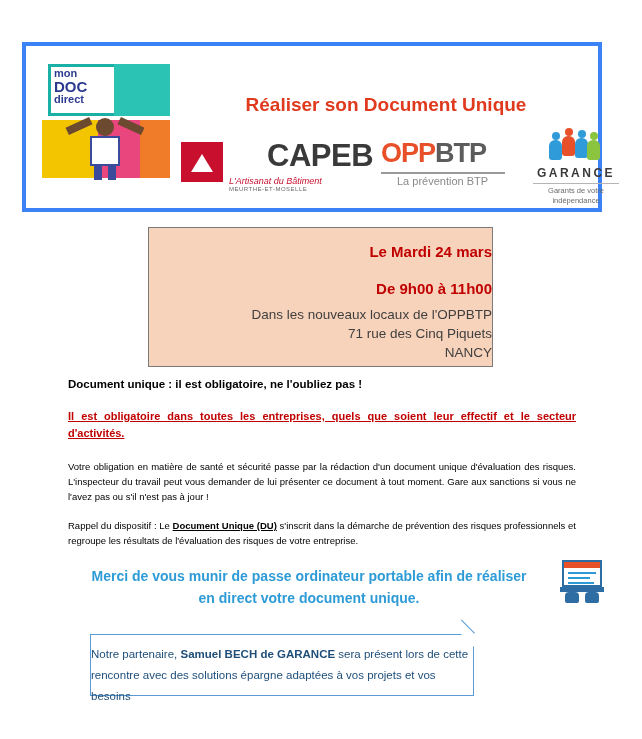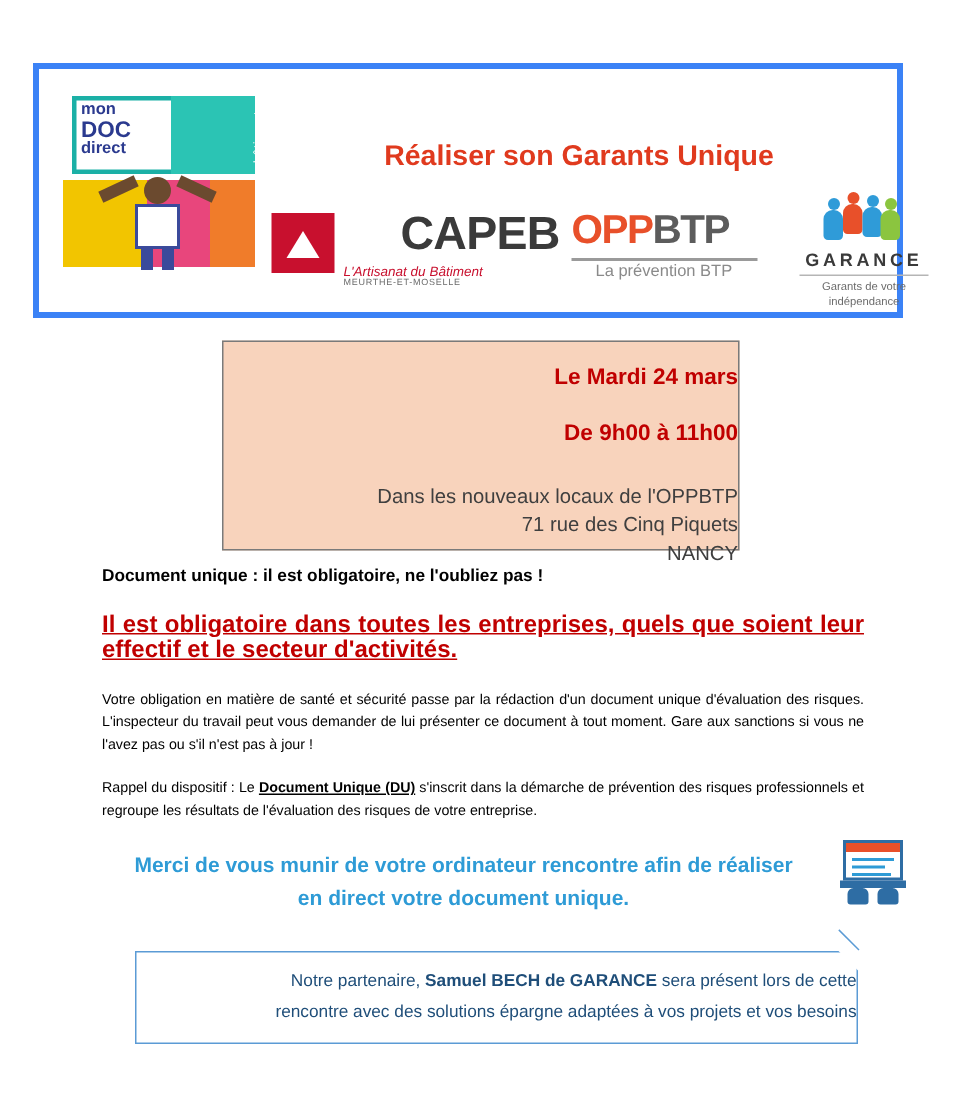--- a/index.html
+++ b/index.html
@@ -269,41 +269,41 @@
     font-weight: bold;
     color: #C00000;
   }
   .datebox .d2 {
     margin-top: 20px;
     font-size: 15px;
     font-weight: bold;
     color: #C00000;
   }
   .datebox .d3 {
-    margin-top: 24px;
+    margin-top: 8px;
     font-size: 13.5px;
     color: #3F3F3F;
     line-height: 19px;
   }
 
   
   .body-wrap {
     position: absolute;
     left: 68px;
     top: 378px;
     width: 508px;
   }
   .lead {
     font-size: 11.5px;
     font-weight: bold;
     color: #000000;
     margin: 0 0 18px 0;
   }
   .obligatoire {
-    font-size: 16px;
+    font-size: 11px;
     font-weight: bold;
     color: #C00000;
     text-decoration: underline;
     text-align: justify;
     line-height: 17px;
     margin: 0 0 17px 0;
   }
   .para {
     font-size: 9.5px;
     color: #000000;
@@ -373,29 +373,29 @@
     border-radius: 4px 4px 2px 2px;
   }
   .lt-hand-l { left: 5px; }
   .lt-hand-r { left: 25px; }
 
   
   .partner {
     position: absolute;
     left: 90px;
     top: 634px;
-    width: 482px;
+    width: 384px;
     height: 62px;
     border: 1px solid #5B9BD5;
     box-sizing: border-box;
     background: #ffffff;
     color: #1F4E79;
     font-size: 11.5px;
     line-height: 21px;
-    text-align: right;
+    text-align: left;
     padding-top: 9px;
   }
   .partner .hl { font-weight: bold; }
   .partner-corner {
     position: absolute;
     right: -1px;
     top: -1px;
     width: 0; height: 0;
     border-left: 13px solid transparent;
     border-top: 13px solid #ffffff;
@@ -430,21 +430,21 @@
       <span>direct</span>
     </div>
     <div class="person-arm-l"></div>
     <div class="person-arm-r"></div>
     <div class="person-head"></div>
     <div class="person-body"></div>
     <div class="person-leg-l"></div>
     <div class="person-leg-r"></div>
   </div>
 
-  <div class="banner-title">Réaliser son Garants Unique</div>
+  <div class="banner-title">Réaliser son Document Unique</div>
 
   <div class="logo-capeb">
     <div class="capeb-mark"></div>
     <div class="capeb-word">CAPEB</div>
     <div class="capeb-sub">L'Artisanat du Bâtiment</div>
     <div class="capeb-sub2">MEURTHE-ET-MOSELLE</div>
   </div>
 
   <div class="logo-opp">
     <div class="opp-word">
@@ -479,21 +479,21 @@
 </div>
 
 <div class="body-wrap">
   <p class="lead">Document unique : il est obligatoire, ne l'oubliez pas !</p>
   <p class="obligatoire">Il est obligatoire dans toutes les entreprises, quels que soient leur effectif et le secteur d'activités.</p>
   <p class="para">Votre obligation en matière de santé et sécurité passe par la rédaction d'un document unique d'évaluation des risques. L'inspecteur du travail peut vous demander de lui présenter ce document à tout moment. Gare aux sanctions si vous ne l'avez pas ou s'il n'est pas à jour !</p>
   <p class="para"><span>Rappel du dispositif : Le </span><span class="du-link">Document Unique (DU)</span><span> s'inscrit dans la démarche de prévention des risques professionnels et regroupe les résultats de l'évaluation des risques de votre entreprise.</span></p>
 </div>
 
 <div class="callout-blue">
-  <div>Merci de vous munir de votre ordinateur rencontre afin de réaliser</div>
+  <div>Merci de vous munir de passe ordinateur portable afin de réaliser</div>
   <div>en direct votre document unique.</div>
 </div>
 
 <div class="laptop">
   <div class="lt-screen">
     <div class="lt-bar"></div>
     <div class="lt-l1"></div>
     <div class="lt-l2"></div>
     <div class="lt-l3"></div>
   </div>

